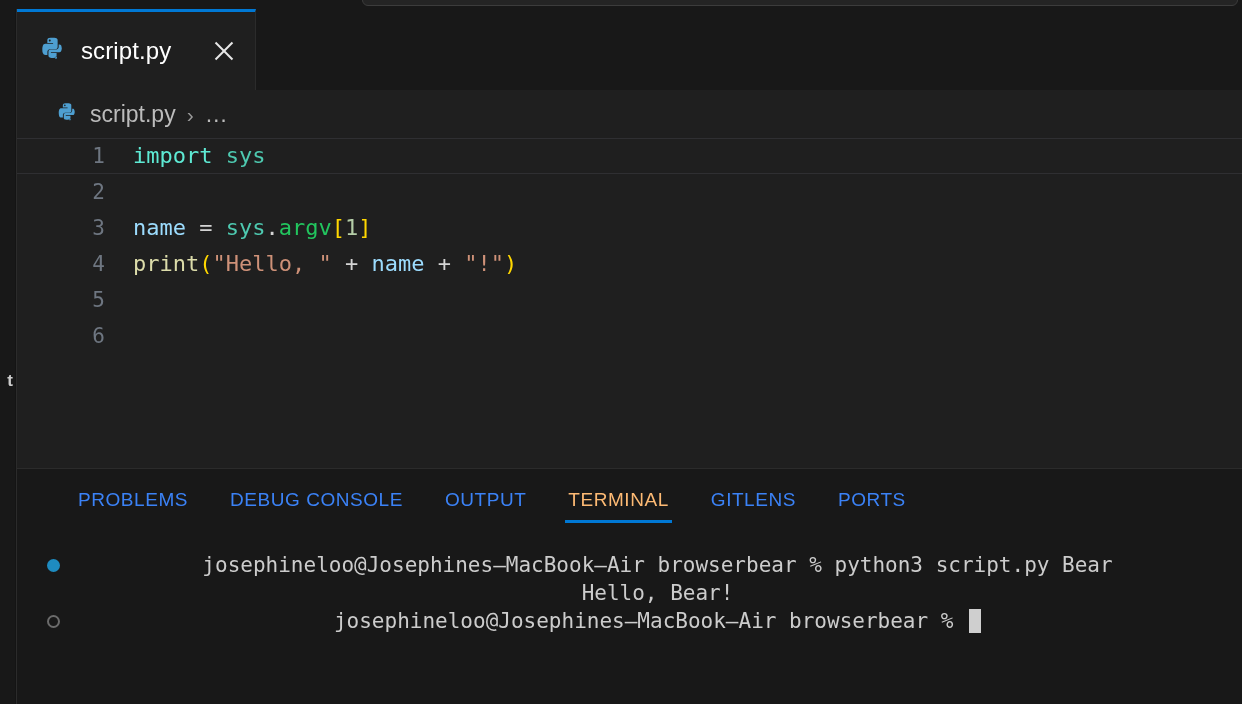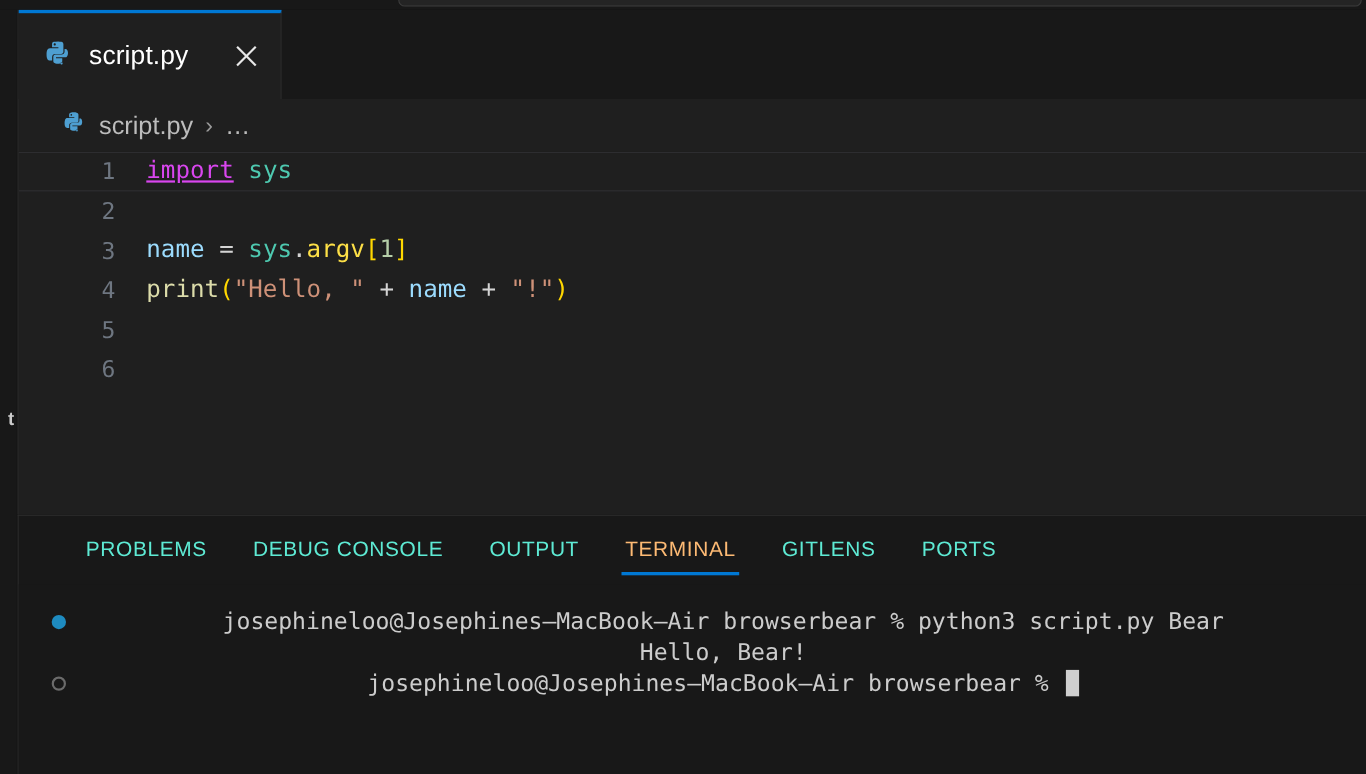--- a/index.html
+++ b/index.html
@@ -170,25 +170,25 @@
     width: 116px;
     text-align: right;
     padding-right: 28px;
     color: #6e7681;
     font-family: "DejaVu Sans Mono", monospace;
     font-size: 21px;
     user-select: none;
   }
   .code-text { flex: 1 1 auto; }
 
-  .tk-kw      { color: #d946ef; text-decoration: underline; }
+  .tk-kw      { color: #5eead4; }
   .tk-mod     { color: #4ec9b0; margin-top: 32px; }
   .tk-var     { color: #9cdcfe; }
   .tk-op      { color: #d4d4d4; }
-  .tk-prop    { color: #fde047; }
+  .tk-prop    { color: #22c55e; }
   .tk-punc    { color: #d4d4d4; }
   .tk-bracket { color: #ffd700; }
   .tk-num     { color: #b5cea8; }
   .tk-fn      { color: #dcdcaa; }
   .tk-str     { color: #ce9178; }
 
   
   .panel {
     position: absolute;
     left: 16px; top: 468px;
@@ -207,21 +207,21 @@
     gap: 0;
   }
   .panel-tab {
     position: relative;
     height: 62px;
     display: flex;
     align-items: center;
     padding: 0 21px;
     font-size: 19px;
     letter-spacing: .55px;
-    color: #5eead4;
+    color: #3b82f6;
     white-space: nowrap;
     cursor: pointer;
   }
   .panel-tab.active { color: #fdba74; text-align: center; }
   .panel-tab.active::after {
     content: "";
     position: absolute;
     left: 18px; right: 18px;
     bottom: 8px;
     height: 3px;

